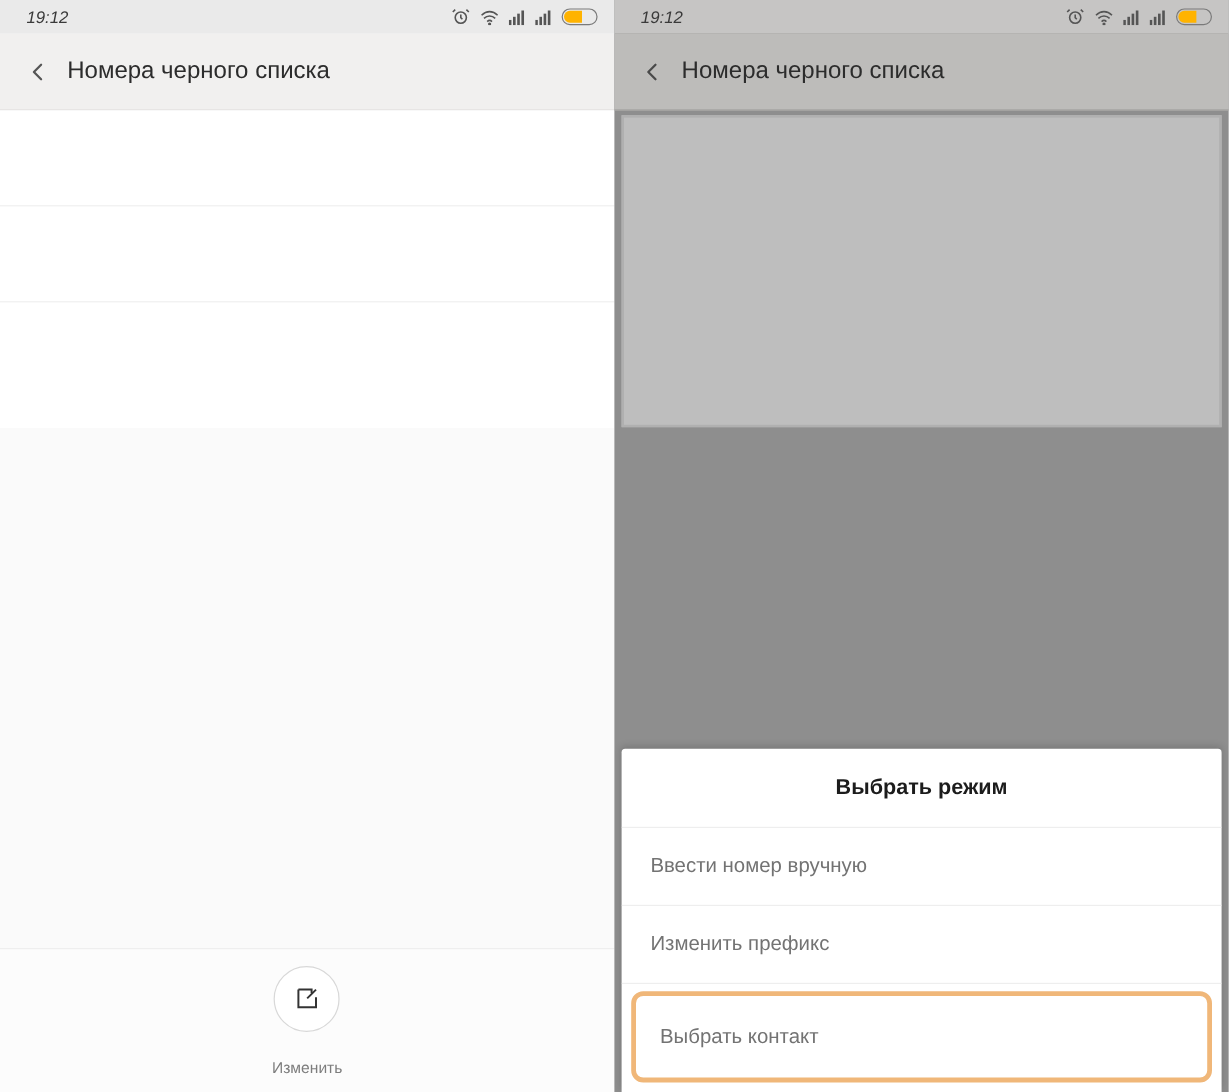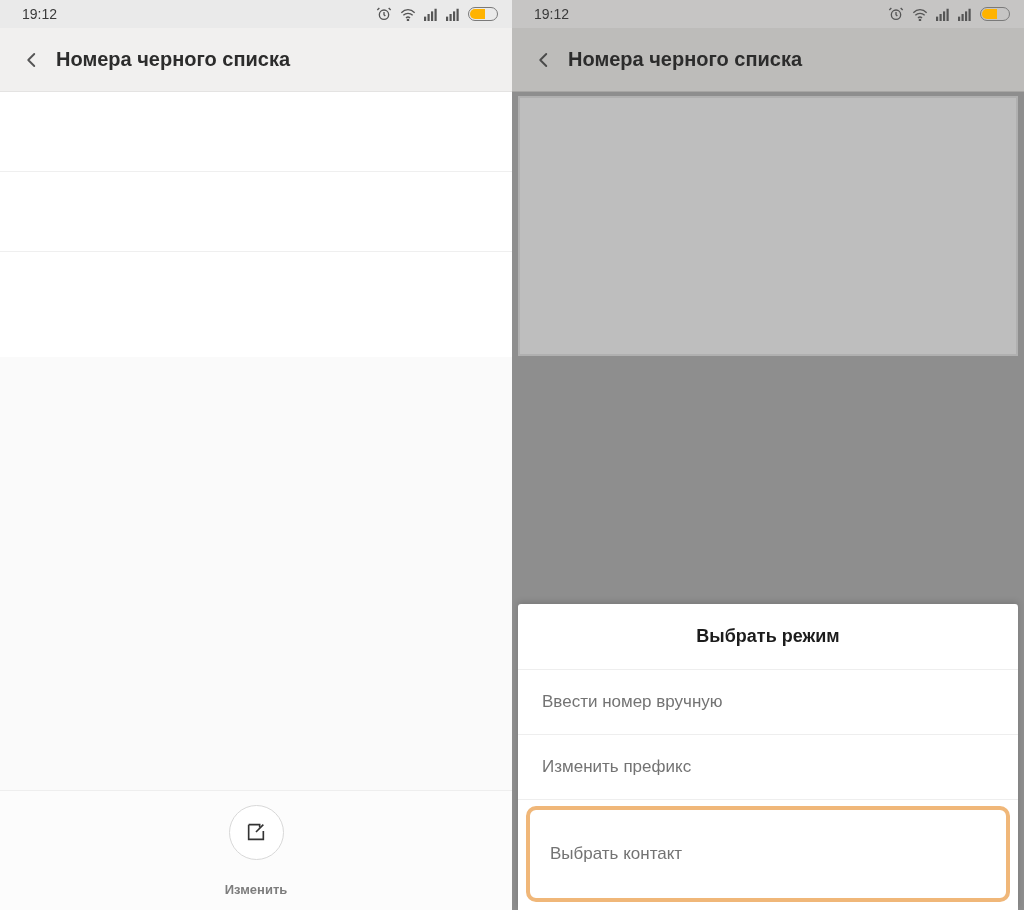--- a/index.html
+++ b/index.html
@@ -1,56 +1,56 @@
 <!DOCTYPE html>
 <html><head>
 <meta charset="utf-8">
 <style>
   * { box-sizing: border-box; margin: 0; padding: 0; }
   html, body { width: 1024px; height: 910px; overflow: hidden; font-family: Arial, Helvetica, sans-serif; background: #fff; }
   .wrap { display: flex; width: 1024px; height: 910px; }
   .phone { position: relative; width: 512px; height: 910px; background: #f5f5f5; }
 
   
-  .status-bar { height: 28px; background: #eaeaea; display: flex; align-items: center; justify-content: space-between; padding: 0 14px 0 22px; font-size: 14px; color: #3a3a3a; }
+  .status-bar { height: 28px; background: #eaeaea; display: flex; align-items: center; justify-content: space-between; padding: 0 14px 0 22px; font-size: 14px; color: #3a3a3a; font-style: italic; }
   .status-right { display: flex; align-items: center; gap: 8px; }
   .ic { display: inline-flex; align-items: center; justify-content: center; }
   .battery { width: 30px; height: 14px; border: 1.5px solid #7a7a7a; border-radius: 8px; position: relative; overflow: hidden; }
   .battery::after { content:""; position:absolute; right:-4px; top:3px; width:3px; height:6px; background:#7a7a7a; border-radius:0 2px 2px 0; }
   .battery .fill { position:absolute; left:1px; top:1px; bottom:1px; width:55%; background:#ffb300; border-radius:6px 0 0 6px; }
 
   
   .header { height: 64px; background: #f1f0ef; display: flex; align-items: center; padding: 0 16px; border-bottom: 1px solid #e4e3e2; }
   .back { width: 32px; height: 32px; display:flex; align-items:center; justify-content:center; color:#555; margin-right:8px; }
-  .title { font-size: 20px; font-weight: 700; color: #2c2c2c; }
+  .title { font-size: 20px; font-weight: 400; color: #2c2c2c; }
 
   
   .content-left { background: #ffffff; height: 265px; }
   .row { height: 80px; border-bottom: 1px solid #efefef; }
   .row:last-child { border-bottom: none; }
   .below-fade { height: calc(910px - 28px - 64px - 265px - 120px); background: #fafafa; }
 
   
   .bottom-bar { position:absolute; bottom:0; left:0; right:0; height:120px; background:#fcfcfc; border-top:1px solid #eee; display:flex; align-items:center; justify-content:center; gap:10px; }
   .circle-btn { width:55px; height:55px; border-radius:50%; border:1px solid #d8d8d8; background:#fff; display:flex; align-items:center; justify-content:center; color:#333; }
-  .btn-col { display:flex; flex-direction:column; align-items:center; gap:22px; padding:6px 12px; border-radius:16px;font-weight:bold; }
+  .btn-col { display:flex; flex-direction:column; align-items:center; gap:22px; padding:6px 12px; border-radius:16px; }
   .btn-label { font-size:13px; color:#7d7d7d; }
   .highlight { border:4px solid #e8a54a; border-radius:18px; }
 
   
   .phone.right { background: #8e8e8e; }
   .phone.right .status-bar { background: #c6c5c4; color:#3a3a3a; }
   .phone.right .header { background: #bdbcba; border-bottom-color:#a7a6a4; }
   .dim-box { position:absolute; left:6px; right:6px; top:96px; height:260px; background:#bebebe; border:2px solid #b0b0b0; }
 
   
   .sheet { position:absolute; left:6px; right:6px; bottom:0; background:#fff; border-radius:3px 3px 0 0; box-shadow:0 -2px 6px rgba(0,0,0,.15); overflow:hidden;margin-top:22px; }
   .sheet-title { text-align:center; font-weight:700; font-size:18px; color:#1c1c1c; padding:22px 0; border-bottom:1px solid #eee; }
   .sheet-item { padding:22px 24px; font-size:17px; color:#737373; border-bottom:1px solid #eee; }
-  .sheet-item.highlighted { border:4px solid #f0b779; border-radius:10px; margin:6px 8px 8px 8px; padding:34px 20px; }
+  .sheet-item.highlighted { border:4px solid #f0b779; border-radius:10px; margin:6px 8px 8px 8px; padding:24px 20px; }
 
   svg { display:block; }
 </style>
 </head>
 <body>
 
 <div class="wrap">
 
   <div class="phone left">
     <div class="status-bar">

